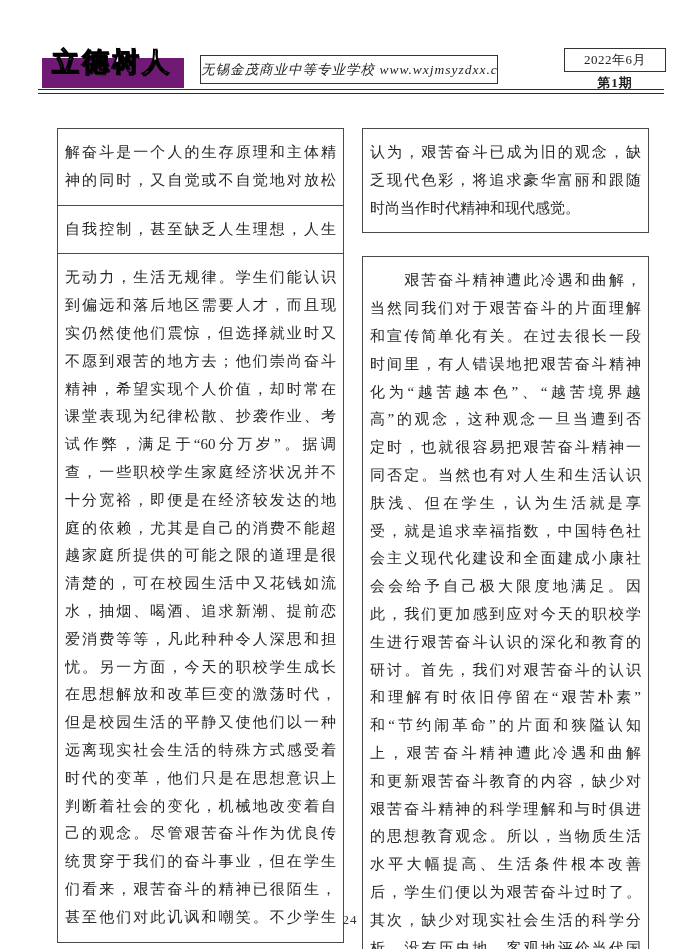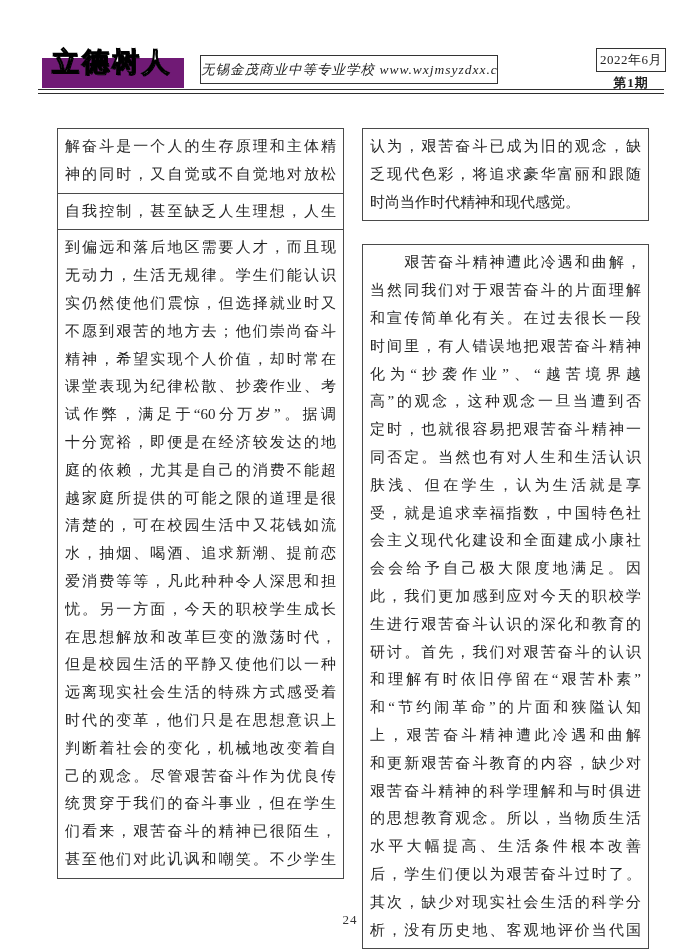--- a/index.html
+++ b/index.html
@@ -37,41 +37,41 @@
     letter-spacing:1px;color:#1d1d1d;
     white-space:nowrap;overflow:hidden;
   }
   .issue-info{
     position:absolute;right:34px;top:48px;
     text-align:center;font-size:13px;color:#1d1d1d;
   }
   .date-box{
     display:inline-block;
     border:1px solid #333;
-    padding:2px 3px;
+    padding:2px 19px;
     letter-spacing:.5px;
     white-space:nowrap;
   }
   .issue-no{margin-top:2px;font-weight:bold;letter-spacing:1px;}
   .double-rule{
     position:absolute;left:38px;right:36px;top:89px;
     height:3px;
     border-top:1.5px solid #2e2e2e;
     border-bottom:1px solid #2e2e2e;
   }
   
   .columns{
     position:absolute;left:57px;top:128px;
     width:592px;
     display:flex;gap:18px;
   }
   .col{flex:1;min-width:0;}
   .tbox{
     border:1px solid #4a4a4a;
-    padding:4px 7px;
+    padding:10px 7px;
     background:#fff;
   }
   .tbox + .tbox{margin-top:-1px;}
   .tbox.gap-above{margin-top:23px;}
   .tline{
     font-size:15px;
     height:27.8px;line-height:27.8px;
     text-align:justify;
     text-align-last:justify;
     color:#262626;
@@ -107,27 +107,28 @@
   <main class="columns">
     <section class="col">
       <div class="tbox">
           <div class="tline">解奋斗是一个人的生存原理和主体精</div>
           <div class="tline">神的同时，又自觉或不自觉地对放松</div>
         </div>
       <div class="tbox">
           <div class="tline">自我控制，甚至缺乏人生理想，人生</div>
         </div>
       <div class="tbox">
+          <div class="tline">无动力，生活无规律。学生们能认识</div>
           <div class="tline">到偏远和落后地区需要人才，而且现</div>
-          <div class="tline">无动力，生活无规律。学生们能认识</div>
           <div class="tline">实仍然使他们震惊，但选择就业时又</div>
           <div class="tline">不愿到艰苦的地方去；他们崇尚奋斗</div>
           <div class="tline">精神，希望实现个人价值，却时常在</div>
           <div class="tline">课堂表现为纪律松散、抄袭作业、考</div>
           <div class="tline">试作弊，满足于“60分万岁”。据调</div>
+          <div class="tline">查，一些职校学生家庭经济状况并不</div>
           <div class="tline">十分宽裕，即便是在经济较发达的地</div>
           <div class="tline">庭的依赖，尤其是自己的消费不能超</div>
           <div class="tline">越家庭所提供的可能之限的道理是很</div>
           <div class="tline">清楚的，可在校园生活中又花钱如流</div>
           <div class="tline">水，抽烟、喝酒、追求新潮、提前恋</div>
           <div class="tline">爱消费等等，凡此种种令人深思和担</div>
           <div class="tline">忧。另一方面，今天的职校学生成长</div>
           <div class="tline">在思想解放和改革巨变的激荡时代，</div>
           <div class="tline">但是校园生活的平静又使他们以一种</div>
           <div class="tline">远离现实社会生活的特殊方式感受着</div>
@@ -143,21 +144,21 @@
       <div class="tbox">
           <div class="tline">认为，艰苦奋斗已成为旧的观念，缺</div>
           <div class="tline">乏现代色彩，将追求豪华富丽和跟随</div>
           <div class="tline short">时尚当作时代精神和现代感觉。</div>
         </div>
       <div class="tbox gap-above">
           <div class="tline">　　艰苦奋斗精神遭此冷遇和曲解，</div>
           <div class="tline">当然同我们对于艰苦奋斗的片面理解</div>
           <div class="tline">和宣传简单化有关。在过去很长一段</div>
           <div class="tline">时间里，有人错误地把艰苦奋斗精神</div>
-          <div class="tline">化为“抄袭作业”、“越苦境界越</div>
+          <div class="tline">化为“越苦越本色”、“越苦境界越</div>
           <div class="tline">高”的观念，这种观念一旦当遭到否</div>
           <div class="tline">定时，也就很容易把艰苦奋斗精神一</div>
           <div class="tline">同否定。当然也有对人生和生活认识</div>
           <div class="tline">肤浅、但在学生，认为生活就是享</div>
           <div class="tline">受，就是追求幸福指数，中国特色社</div>
           <div class="tline">会主义现代化建设和全面建成小康社</div>
           <div class="tline">会会给予自己极大限度地满足。因</div>
           <div class="tline">此，我们更加感到应对今天的职校学</div>
           <div class="tline">生进行艰苦奋斗认识的深化和教育的</div>
           <div class="tline">研讨。首先，我们对艰苦奋斗的认识</div>

